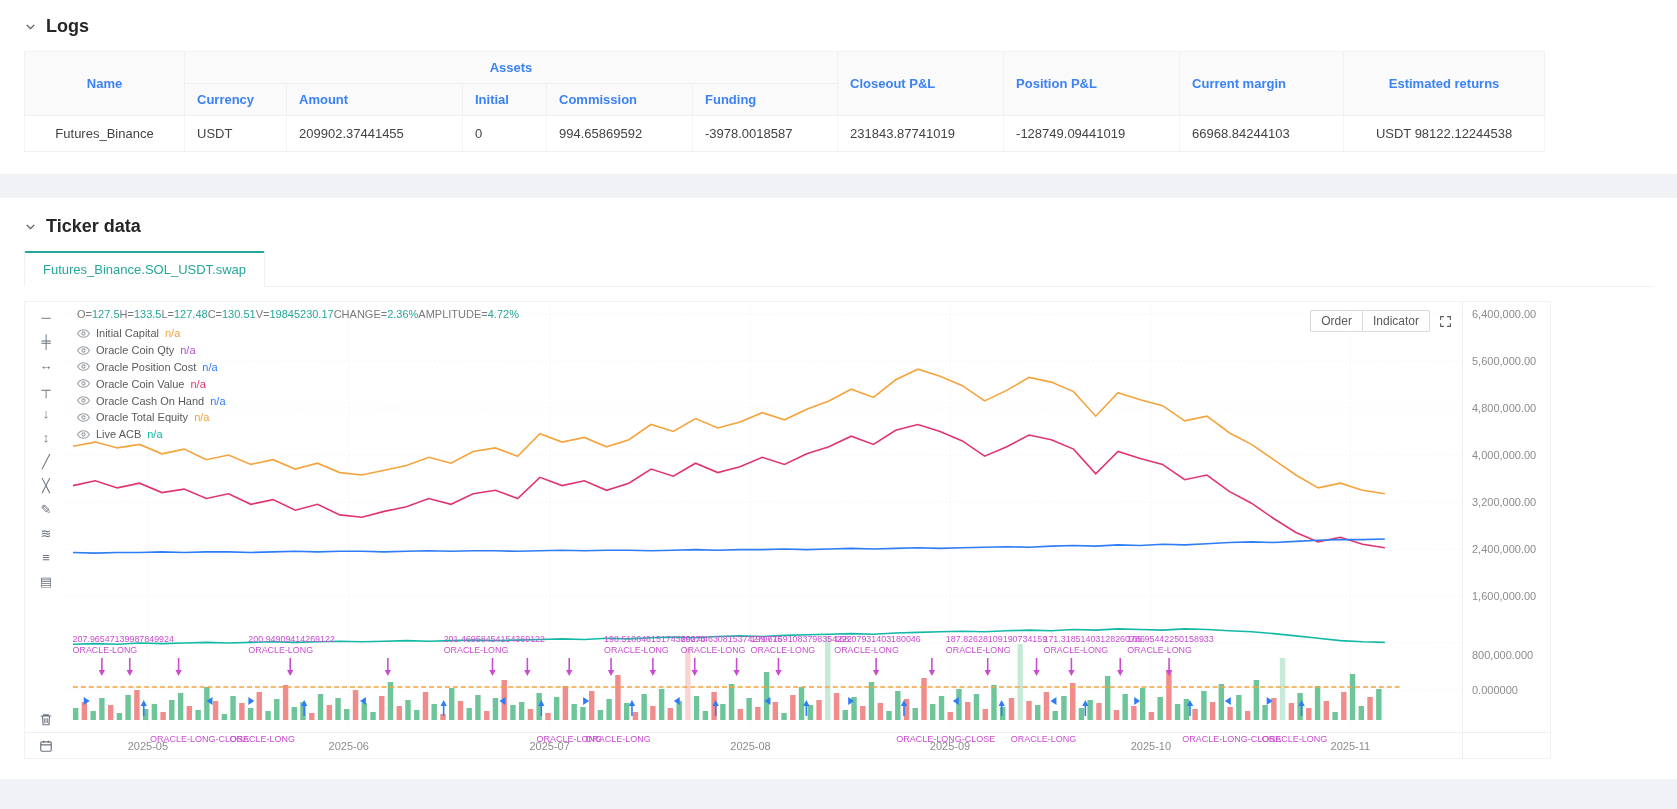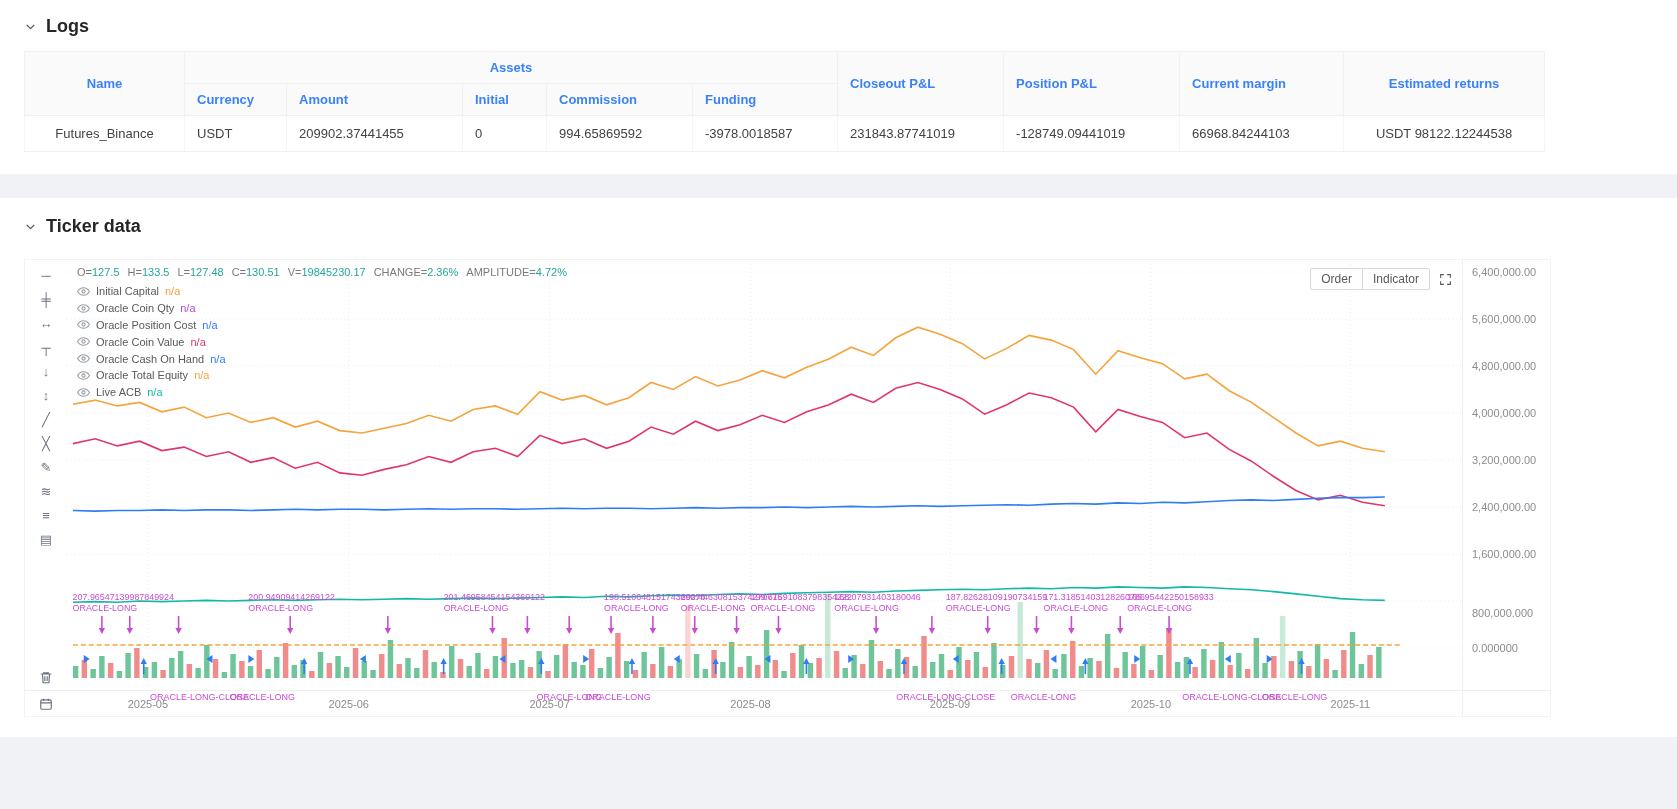--- a/index.html
+++ b/index.html
@@ -19,21 +19,21 @@
   .tabs{display:flex;border-bottom:1px solid #f0f0f0;margin-top:6px}
   .tab{background:#fff;border:1px solid #f0f0f0;border-bottom:1px solid #fff;border-top:2px solid #26a69a;margin-bottom:-1px;padding:9px 18px;font-size:13px;color:#26a69a;cursor:pointer;border-radius:2px 2px 0 0}
   .chart-outer{width:1525px;border:1px solid #f2f2f2;margin-top:14px}
   .chart-shell{display:flex}
   #toolbar{width:42px;height:430px;display:flex;flex-direction:column;align-items:center;padding-top:8px;box-sizing:border-box}
   .tool{color:#6b7280;font-size:13px;line-height:15px;height:24px;cursor:pointer;text-align:center;width:24px}
   .tool-spacer{flex:1}
   .plot-wrap{flex:1;position:relative;height:430px}
   #plot-svg{position:absolute;left:0;top:0;width:100%;height:100%}
   .legend{position:absolute;top:6px;left:10px;z-index:3;font-size:11px}
-  .info-row{display:flex;gap:8px;margin-bottom:5px;white-space:nowrap}
+  .info-row{display:flex;margin-bottom:5px;white-space:nowrap}
   .ik{color:#7a7a7a}
   .iv{color:#26a69a}
   .lg-row{display:flex;align-items:center;gap:6px;height:16.8px;color:#595959}
   .eye{display:flex;align-items:center;cursor:pointer}
   .lg-lb{color:#595959}
   .chart-btns{position:absolute;top:8px;right:10px;display:flex;align-items:center;z-index:3}
   .cbtn{border:1px solid #d9d9d9;background:#fff;color:#595959;font-size:12px;padding:3px 10px;cursor:pointer}
   .cbtn:first-child{border-radius:2px 0 0 2px}
   .cbtn + .cbtn{margin-left:-1px;border-radius:0 2px 2px 0}
   .expand{margin-left:9px;cursor:pointer;display:flex;align-items:center}
@@ -111,20 +111,23 @@
 <div class="card ticker-card">
   <div class="sec-head">
     <span class="chev">
       <svg width="13" height="13" viewBox="0 0 24 24" fill="none" stroke="#595959" stroke-width="2.4">
           <polyline points="5 9 12 16 19 9"></polyline>
         </svg>
     </span>
     <span class="sec-title">Ticker data</span>
   </div>
 
+  <div class="tabs">
+    <div class="tab">Futures_Binance.SOL_USDT.swap</div>
+  </div>
 
   <div class="chart-outer">
     <div class="chart-shell">
       <div id="toolbar">
         <div id="tool-icons">
             <div class="tool">─</div>
             <div class="tool">╪</div>
             <div class="tool">↔</div>
             <div class="tool">┬</div>
             <div class="tool">↓</div>

